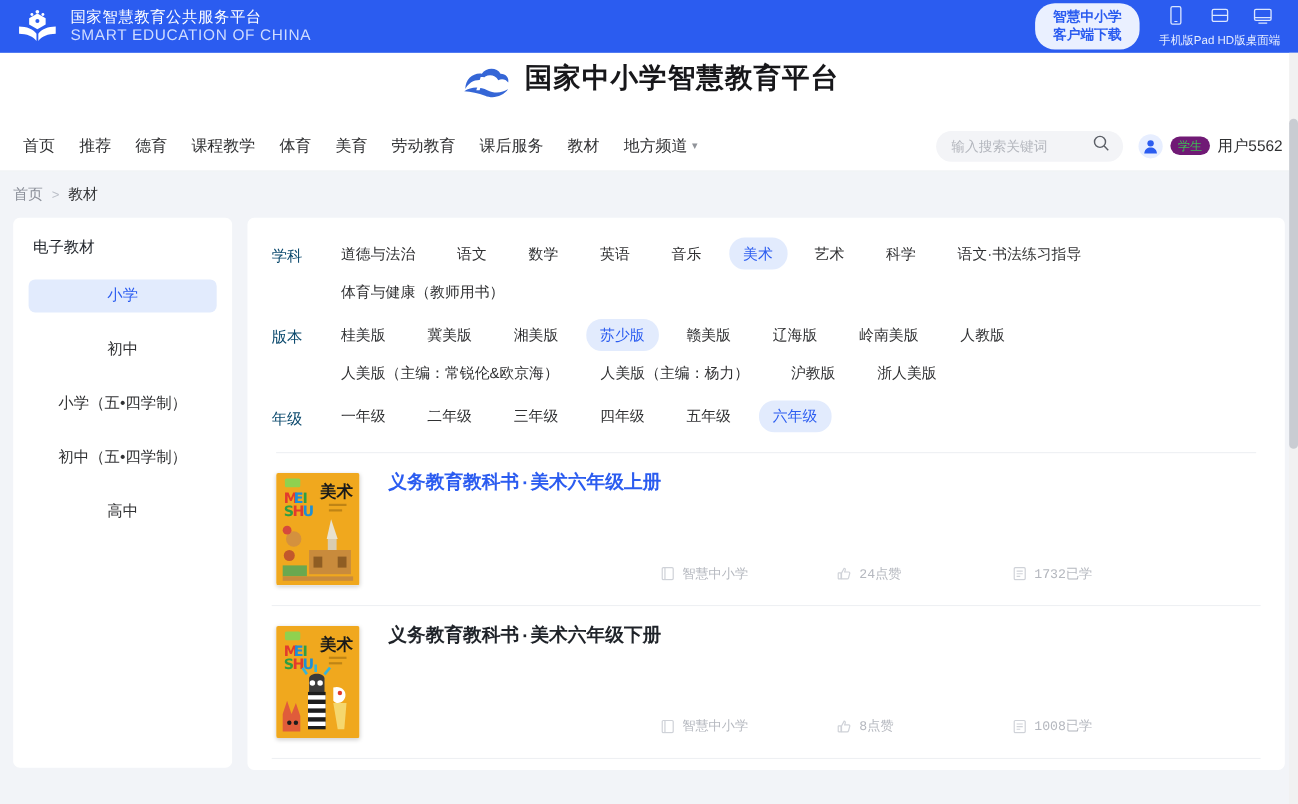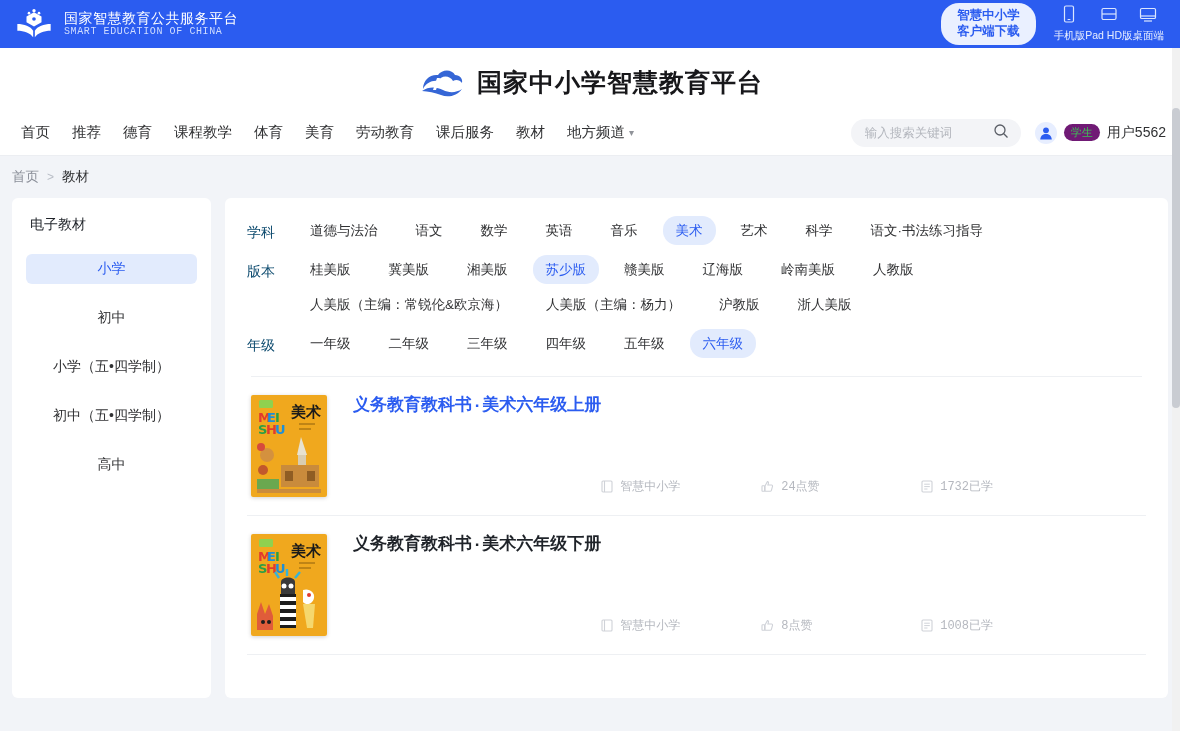--- a/index.html
+++ b/index.html
@@ -17,21 +17,21 @@
     background: #2b5cf0;
     display: flex;
     align-items: center;
     padding: 0 16px 0 14px;
     position: relative;
   }
   .brand { display: flex; align-items: center; gap: 10px; }
   .brand-logo { width: 40px; height: 34px; flex: none; }
   .brand-text { display: flex; flex-direction: column; justify-content: flex-start; line-height: 1.12; }
   .brand-cn { color: #ffffff; font-size: 14px; letter-spacing: .5px; }
-  .brand-en { color: #cfdcff; font-size: 10px; letter-spacing: .6px; font-family: Liberation Mono, monospace; }
+  .brand-en { color: #cfdcff; font-size: 14px; letter-spacing: .6px; font-family: Liberation Sans, sans-serif; }
 
   .topbar-right { margin-left: auto; display: flex; align-items: center; gap: 18px; }
   .dl-btn {
     background: #eaf0ff;
     color: #2b5cf0;
     border-radius: 18px;
     padding: 5px 16px;
     text-align: center;
     line-height: 1.25;
     font-size: 12.5px;
@@ -39,21 +39,21 @@
     cursor: pointer;
     white-space: nowrap;
   }
   .devices { display: flex; align-items: flex-end; }
   .device { display: flex; flex-direction: column; align-items: center; gap: 2px; cursor: pointer; }
   .device .glyph { color: #dbe6ff; }
   .device-label { color: #e6edff; font-size: 10.5px; white-space: nowrap; }
 
   
   .header { background: #fff; }
-  .logo-row { height: 62px; display: flex; align-items: center; justify-content: center; gap: 12px; padding-top: 6px; }
+  .logo-row { height: 62px; display: flex; justify-content: center; gap: 12px; padding-top: 6px; }
   .logo-mark { width: 48px; height: 40px; flex: none; }
   .logo-title { font-size: 25px; font-weight: bold; color: #17171a; letter-spacing: 1px; }
 
   .navbar {
     height: 46px;
     display: flex;
     align-items: center;
     padding: 0 14px 0 10px;
     border-bottom: 1px solid #eceef2;
   }
@@ -362,20 +362,21 @@
       <div class="filter-opts">
         <span class="chip">道德与法治</span>
         <span class="chip">语文</span>
         <span class="chip">数学</span>
         <span class="chip">英语</span>
         <span class="chip">音乐</span>
         <span class="chip active">美术</span>
         <span class="chip">艺术</span>
         <span class="chip">科学</span>
         <span class="chip">语文·书法练习指导</span>
+        <span class="chip">体育与健康（教师用书）</span>
       </div>
     </div>
 
     <div class="filter-row">
       <div class="filter-label">版本</div>
       <div class="filter-opts">
         <span class="chip">桂美版</span>
         <span class="chip">冀美版</span>
         <span class="chip">湘美版</span>
         <span class="chip active">苏少版</span>

